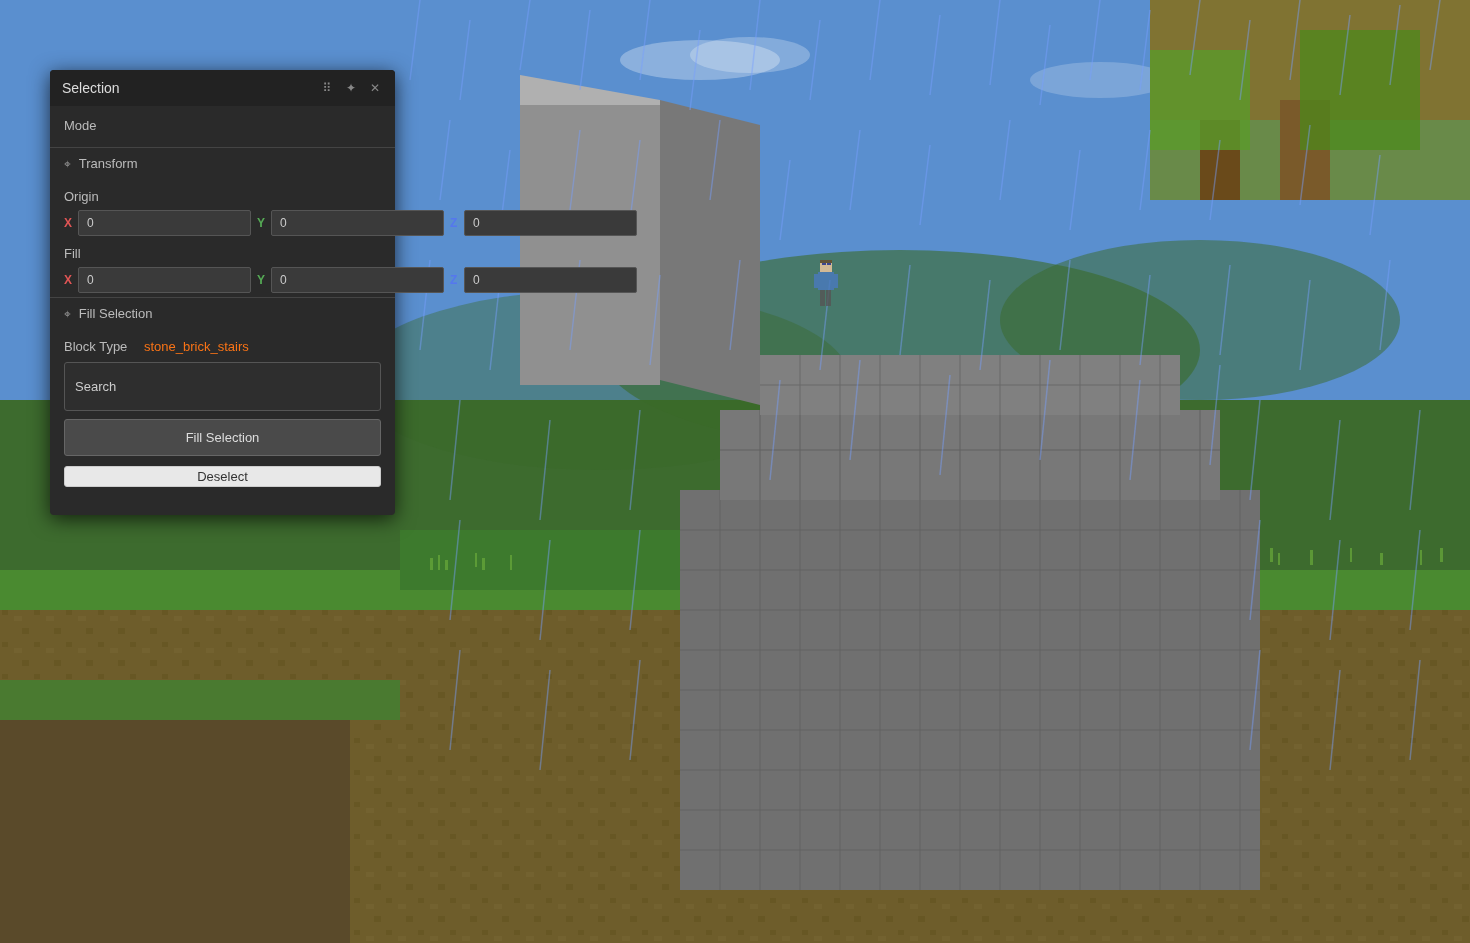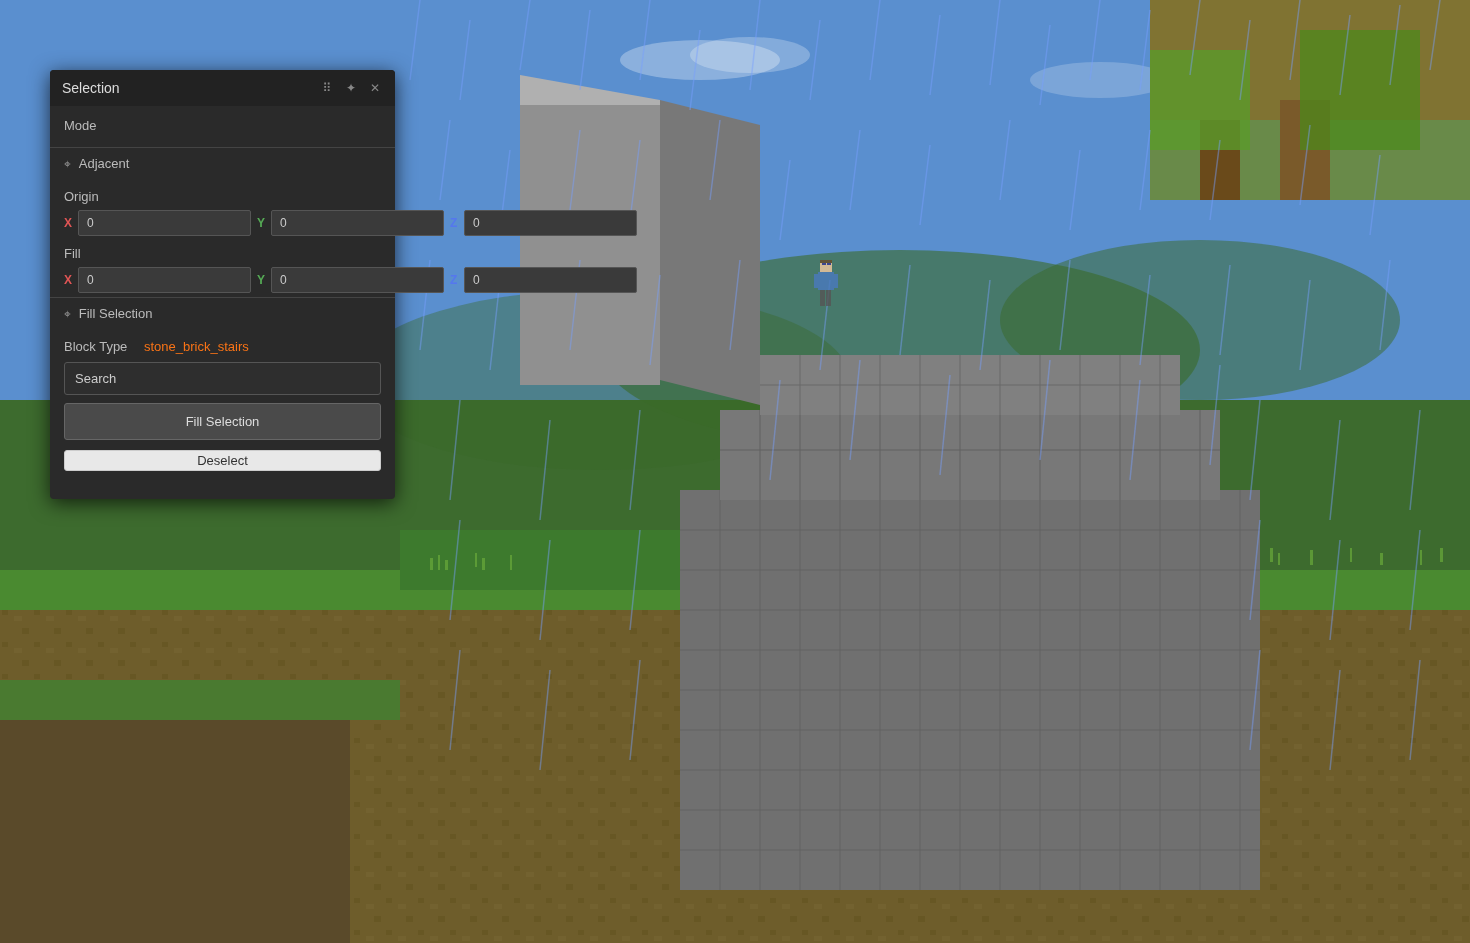--- a/index.html
+++ b/index.html
@@ -182,21 +182,21 @@
     .block-type-value {
       color: #f97316;
       font-size: 13px;
     }
 
     .search-input {
       width: 100%;
       background: #2e2e2e;
       border: 1px solid #555;
       color: #ccc;
-      padding: 8px 10px;
+      padding: 16px 10px;
       font-size: 13px;
       border-radius: 3px;
       margin-bottom: 8px;
       outline: none;
     }
 
     .search-input::placeholder { color: #666; }
 
     .fill-btn {
       width: 100%;
@@ -466,21 +466,21 @@
   </div>
 
   <div class="panel-body">
 
     <div class="mode-row">
       <span class="mode-label">Mode</span>
     </div>
 
     <div class="section-header">
       <span class="section-icon">⌖</span>
-      <span>Adjacent</span>
+      <span>Transform</span>
     </div>
 
     <div class="coord-group">
       <div class="coord-label">Origin</div>
       <div class="coord-inputs">
         <div class="coord-field">
           <span class="coord-axis x">X</span>
           <input class="coord-input" type="text" value="0" style="">
         </div>
         <div class="coord-field">

